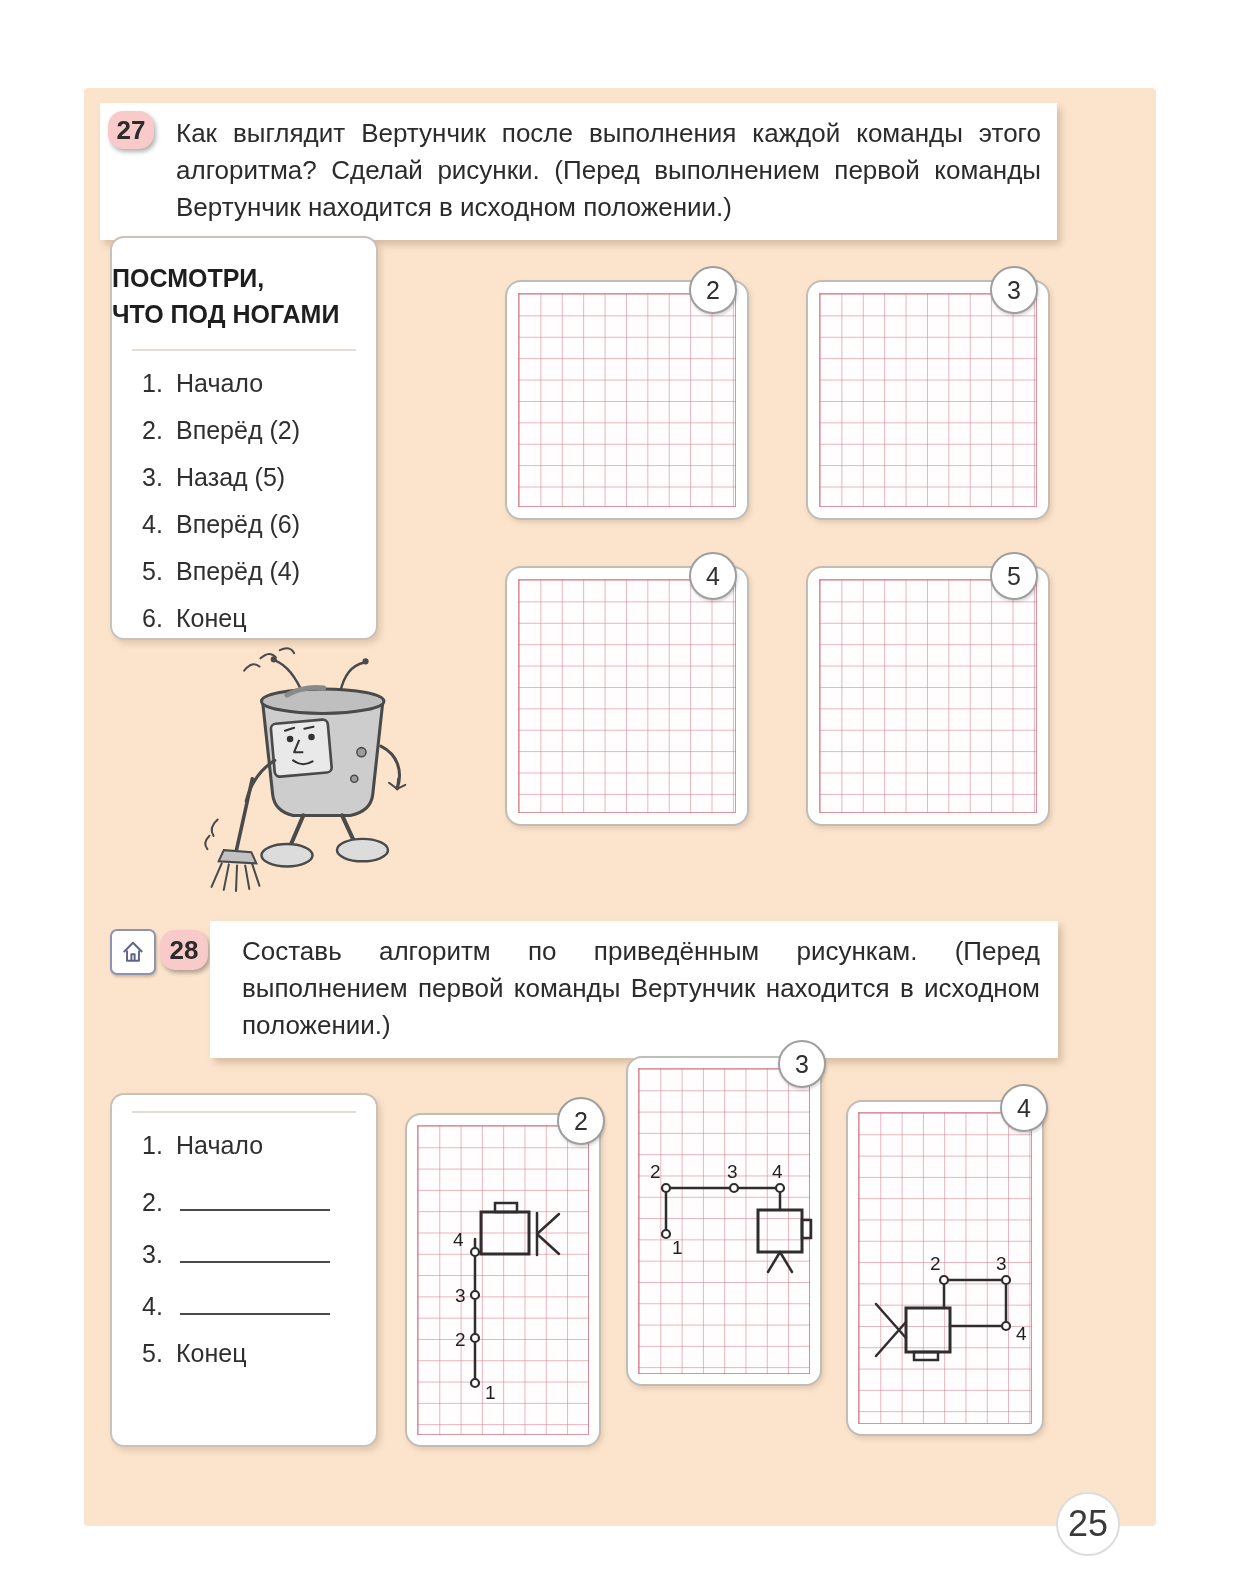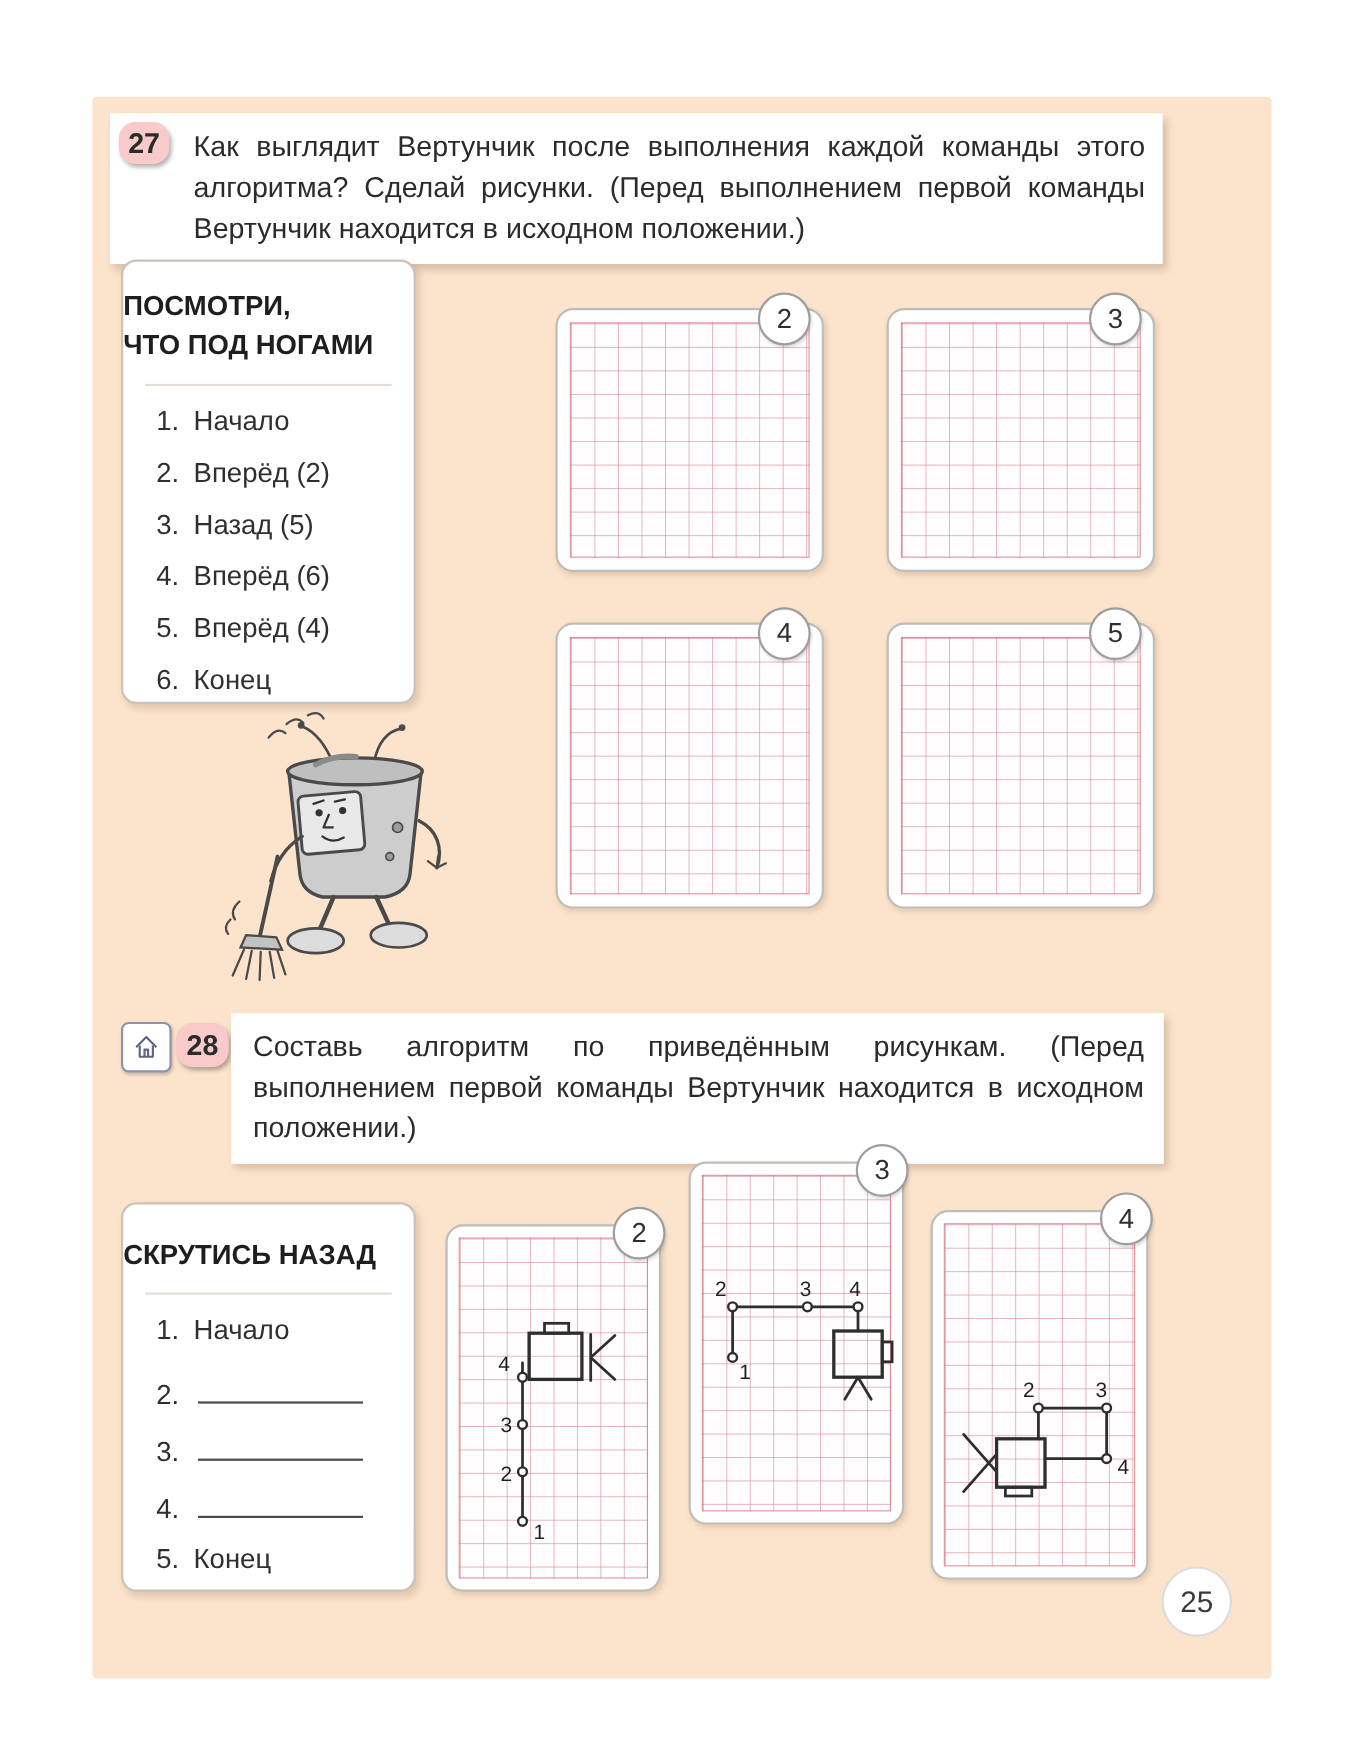--- a/index.html
+++ b/index.html
@@ -15,21 +15,21 @@
   .task-box{
     position:absolute;background:#ffffff;
     box-shadow:4px 5px 7px rgba(120,90,60,.28);
   }
   .task-box .task-text{
     margin:0;font-size:26px;line-height:1.42;text-align:justify;font-weight:500;color:#2b2b2b;
   }
   #task27-box{left:100px;top:103px;width:957px;min-height:114px;}
   #task27-box .task-text{padding:12px 16px 14px 76px;}
   #task28-box{left:210px;top:921px;width:848px;min-height:116px;}
-  #task28-box .task-text{padding:12px 18px 14px 20px;}
+  #task28-box .task-text{padding:12px 18px 14px 20px;margin-left:12px;}
   .num-badge{
     position:absolute;display:flex;align-items:center;justify-content:center;
     background:#f8caca;color:#2b2b2b;font-weight:bold;font-size:26px;
     box-shadow:2px 3px 4px rgba(0,0,0,.3);
     border-radius:15px;
   }
   #badge27{left:8px;top:8px;width:46px;height:38px;}
   #badge28{left:160px;top:930px;width:48px;height:40px;}
   .home-box{
     position:absolute;left:110px;top:929px;width:42px;height:42px;background:#fff;
@@ -80,23 +80,23 @@
     background:#ffffff;border:2px solid #9e9e9e;display:flex;align-items:center;justify-content:center;
     font-size:25px;color:#2f2f2f;box-shadow:1px 2px 3px rgba(0,0,0,.15);z-index:2;
   }
   .tall .num-circle{top:-18px;right:-6px;}
   .draw-layer{position:absolute;inset:0;width:100%;height:100%;}
   .draw-layer text{font-family:"Liberation Sans","DejaVu Sans",sans-serif;font-size:19px;fill:#1f1f1f;}
   
   #robot{position:absolute;left:185px;top:640px;width:255px;height:255px;}
   
   .page-num{
-    position:absolute;left:1056px;top:1424px;width:60px;height:60px;border-radius:50%;
+    position:absolute;left:1056px;top:1492px;width:60px;height:60px;border-radius:50%;
     background:#ffffff;border:2px solid #dcdcdc;display:flex;align-items:center;justify-content:center;
-    font-size:27px;color:#3a3a3a;
+    font-size:36px;color:#3a3a3a;
   }
 </style>
 </head>
 <body>
 
 <div class="sheet">
   <div class="peach"></div>
 
   <div class="task-box" id="task27-box">
     <div class="num-badge" id="badge27">27</div>
@@ -205,21 +205,20 @@
       <path d="M6.5,10.5 V20 H17.5 V10.5"></path>
       <path d="M10.5,20 V14 H13.5 V20"></path>
     </svg>
   </div>
   <div class="num-badge" id="badge28">28</div>
   <div class="task-box" id="task28-box">
     <p class="task-text">Составь алгоритм по приведённым рисункам. (Перед выполнением первой команды Вертунчик находится в исходном положении.)</p>
   </div>
 
   <div class="algo-card" id="algo28">
-    <div class="algo-title">СКРУТИСЬ НАЗАД</div>
     <hr class="card-rule">
     <div class="algo-list">
       <div class="algo-row">
         <span class="n">1.</span>
         <span class="t">Начало</span>
       </div>
       <div class="algo-row">
         <span class="n">2.</span>
         <span class="blank-line"></span>
       </div>

